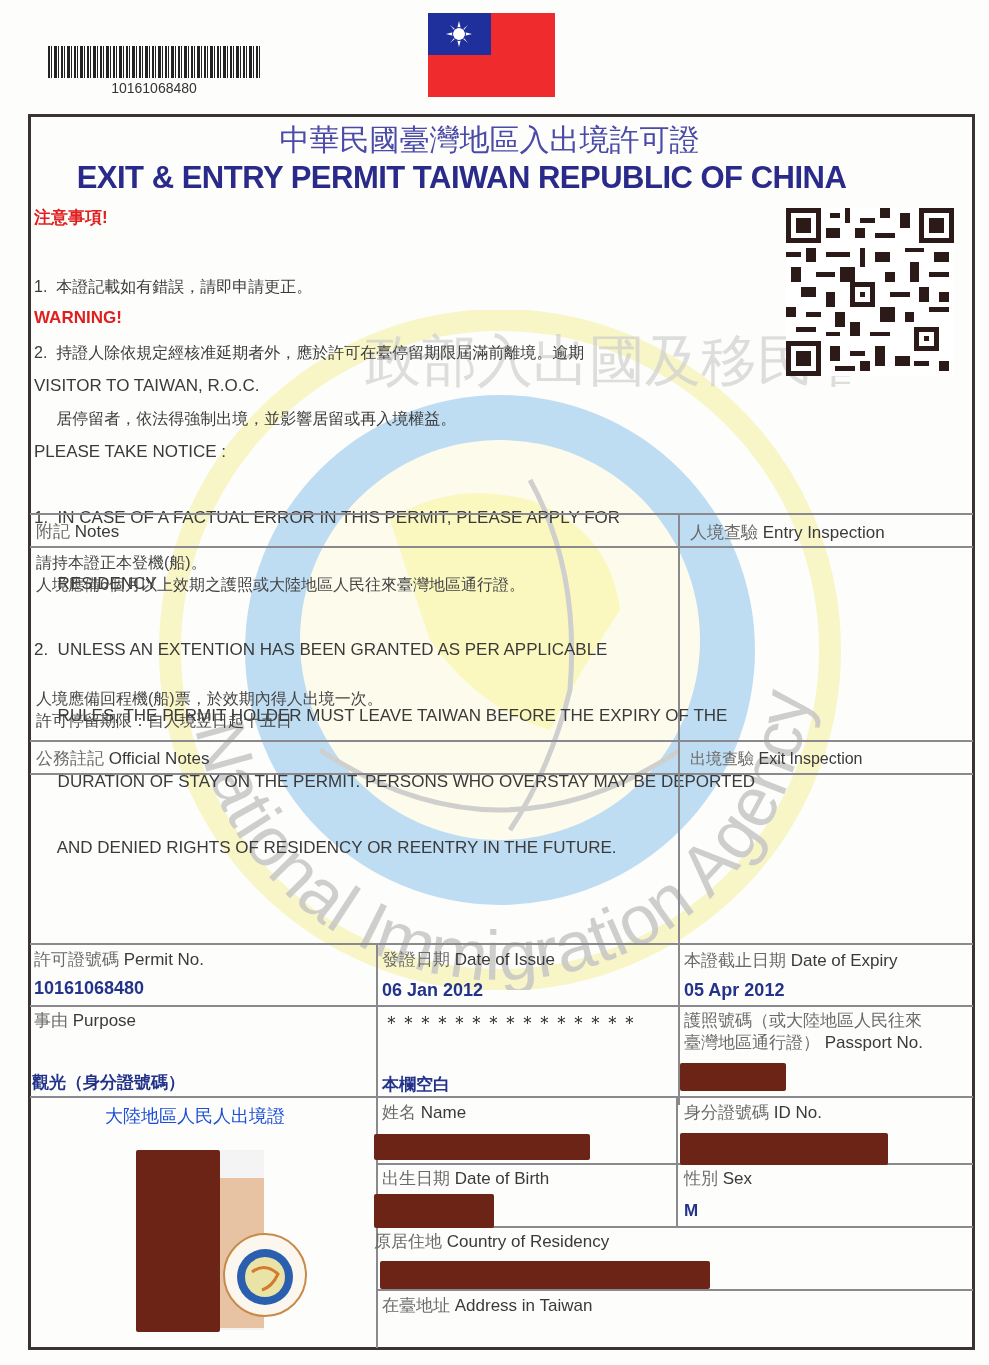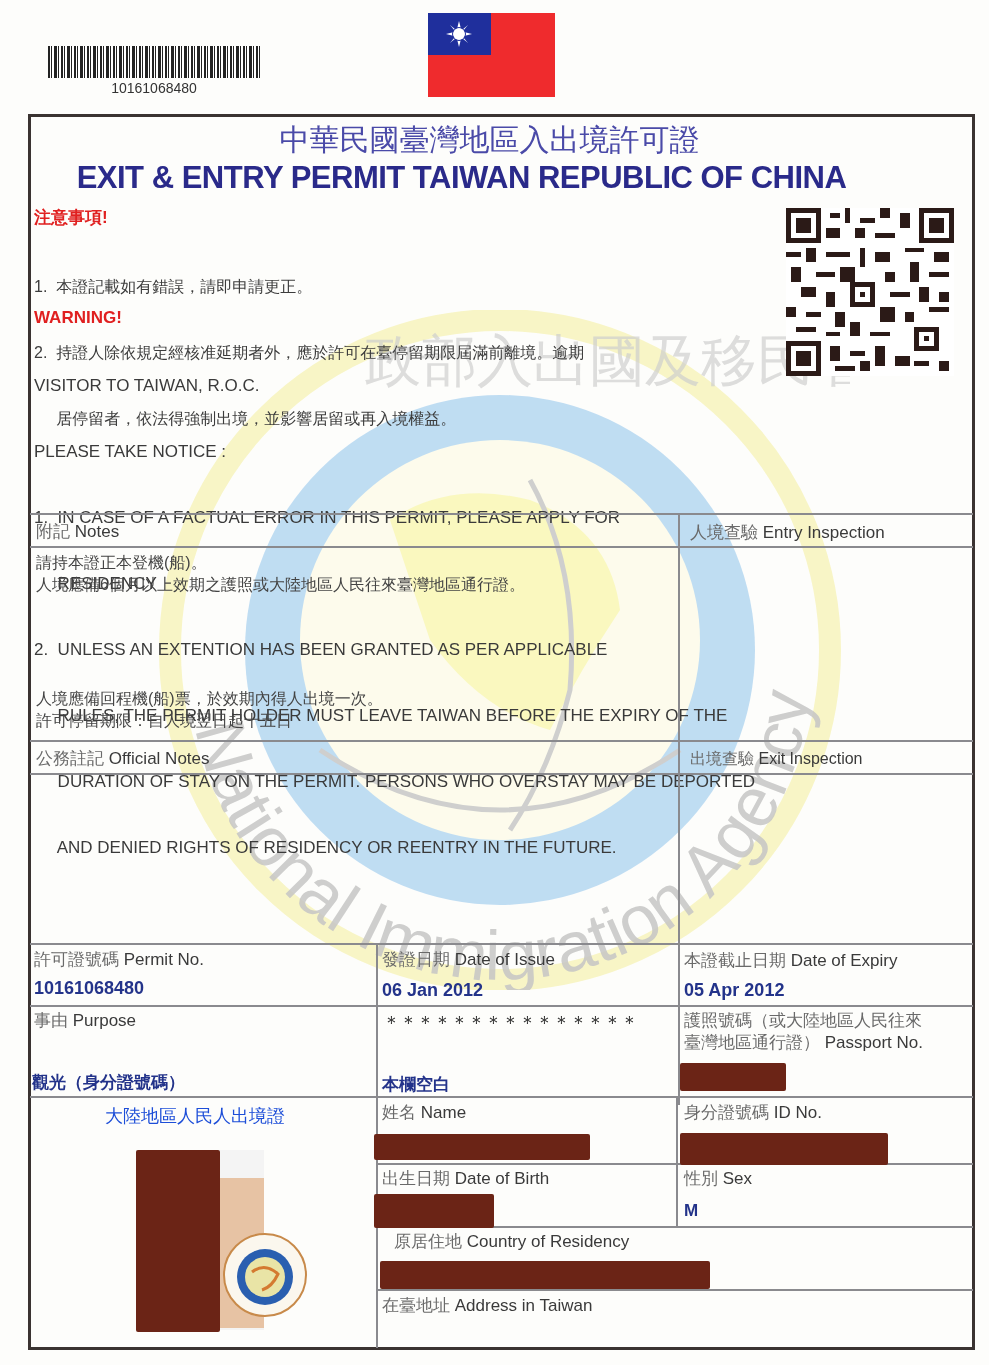--- a/index.html
+++ b/index.html
@@ -247,19 +247,19 @@
 
 <div class="lab" style="left:382px;top:1167px;">
   <span class="zh">出生日期</span> <span>Date of Birth</span>
 </div>
 <div class="redact" style="left:374px;top:1194px;width:120px;height:34px;"></div>
 <div class="lab" style="left:684px;top:1167px;">
   <span class="zh">性別</span> <span>Sex</span>
 </div>
 <div class="val" style="left:684px;top:1201px;font-size:17px;">M</div>
 
-<div class="lab" style="left:394px;top:1230px;text-align:center;">
+<div class="lab" style="left:374px;top:1230px;text-align:center;">
   <span class="zh">原居住地</span> <span>Country of Residency</span>
 </div>
 <div class="redact" style="left:380px;top:1261px;width:330px;height:28px;"></div>
 <div class="lab" style="left:382px;top:1294px;">
   <span class="zh">在臺地址</span> <span>Address in Taiwan</span>
 </div>
 
 </body></html>

